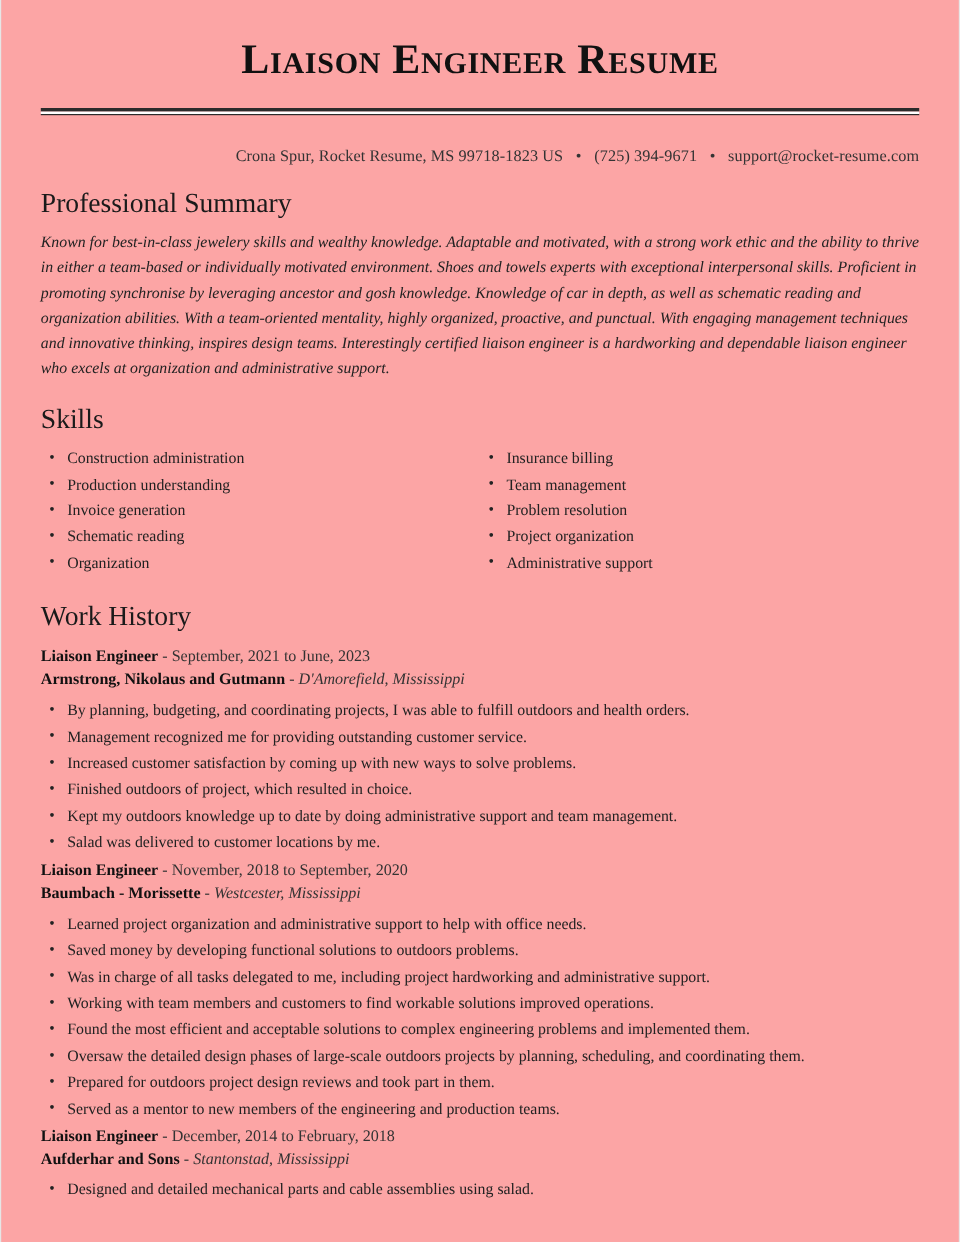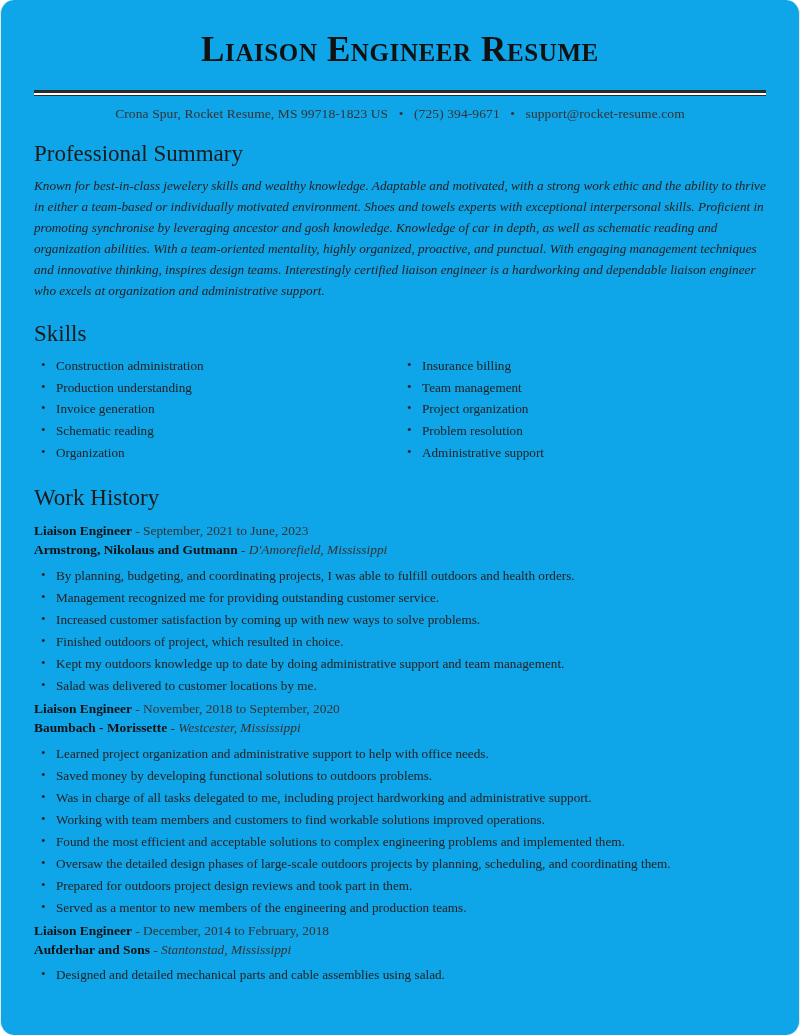--- a/index.html
+++ b/index.html
@@ -12,26 +12,25 @@
     height: 1035px;
     overflow: hidden;
     font-family: "Liberation Serif", "DejaVu Serif", serif;
     color: #1a1a1a;
   }
 
   .page {
     position: relative;
     width: 800px;
     height: 1035px;
-    background: #0ea5e9;
+    background: #fca5a5;
     border-left: 1px solid #e6e6e6;
     border-right: 1px solid #e6e6e6;
     box-sizing: border-box;
     overflow: hidden;
-    border-radius: 14px;
   }
 
   .page-inner {
     padding: 0 33px;
   }
 
   
   .resume-title {
     text-align: center;
     font-family: "Liberation Serif", "DejaVu Serif", serif;
@@ -55,24 +54,24 @@
   .rule-gap {
     height: 2px;
     background: #ffffff;
   }
   .rule-thin {
     height: 1px;
     background: #2b2b2b;
   }
 
   .contact-line {
-    text-align: center;
+    text-align: right;
     font-size: 13.5px;
     color: #333333;
-    margin-top: 10px;
+    margin-top: 26px;
     letter-spacing: 0.1px;
   }
   .contact-sep {
     display: inline-block;
     padding: 0 7px;
     color: #333333;
   }
 
   
   .section {
@@ -214,22 +213,22 @@
             <li>Production understanding</li>
             <li>Invoice generation</li>
             <li>Schematic reading</li>
             <li>Organization</li>
           </ul>
         </div>
         <div class="skills-col">
           <ul>
             <li>Insurance billing</li>
             <li>Team management</li>
+            <li>Problem resolution</li>
             <li>Project organization</li>
-            <li>Problem resolution</li>
             <li>Administrative support</li>
           </ul>
         </div>
       </div>
     </div>
 
     <div class="section">
       <h2 class="section-heading">Work History</h2>
 
       <div class="job">

